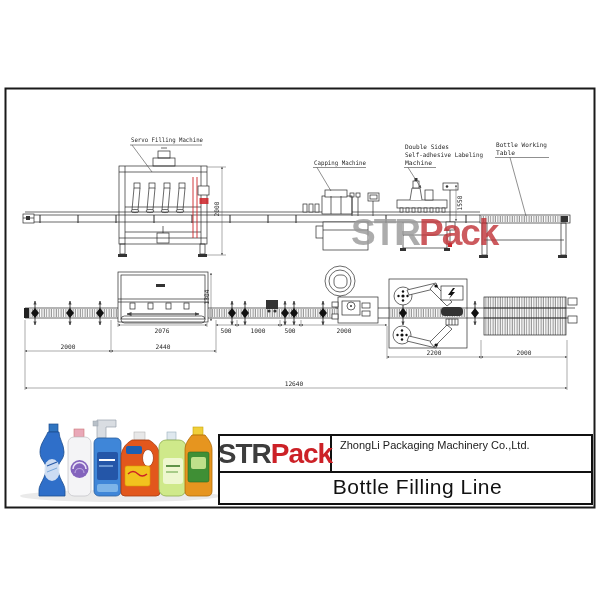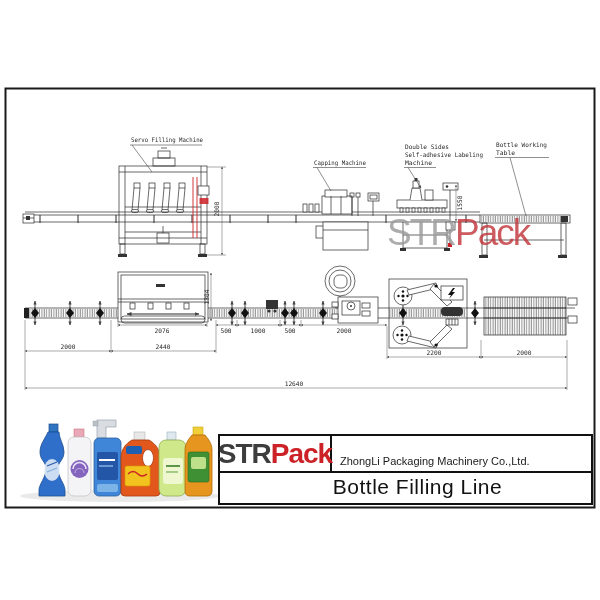--- a/index.html
+++ b/index.html
@@ -1,31 +1,31 @@
 <!DOCTYPE html>
 <html><head>
 <meta charset="utf-8">
 <style>
   html,body{margin:0;padding:0;}
   body{width:600px;height:600px;background:#fff;position:relative;overflow:hidden;
        font-family:"Liberation Sans",sans-serif;}
   svg text{font-family:"DejaVu Sans Mono",monospace;fill:#2a2a2a;}
-  .wm{position:absolute;left:351px;top:212px;font-size:37px;font-weight:normal;
-      letter-spacing:-2px;opacity:.82;pointer-events:none;white-space:nowrap;margin-left:36px;}
+  .wm{position:absolute;left:351px;top:212px;font-size:37px;font-weight:bold;
+      letter-spacing:-2px;opacity:.82;pointer-events:none;white-space:nowrap;}
   .wm .g{color:#9b9b9b;}
   .wm .r{color:#c2363b;}
   .logo-box{position:absolute;left:218px;top:434px;width:375px;height:71px;
       border:2px solid #111;box-sizing:border-box;background:#fff;}
   .logo-row{height:37px;border-bottom:2px solid #111;display:flex;box-sizing:border-box;}
   .logo-cell{width:112px;border-right:2px solid #111;display:flex;align-items:center;
       justify-content:center;font-size:28px;font-weight:600;letter-spacing:-1px;box-sizing:border-box;}
   .logo-cell .g{color:#3d3d3d;}
   .logo-cell .r{color:#cc2127;}
   .company-cell{flex:1;padding:2px 8px;font-size:11px;line-height:1.35;color:#1a1a1a;
-      display:flex;flex-direction:column;justify-content:flex-end;border-radius:9px;}
+      display:flex;flex-direction:column;justify-content:space-between;border-radius:9px;}
   .title-row{height:28px;display:flex;align-items:center;justify-content:center;
       font-size:21px;color:#111;letter-spacing:.5px;padding-left:24px;}
 </style>
 </head>
 <body>
 
 
 
 <svg width="600" height="600" viewBox="0 0 600 600">
   <defs>

